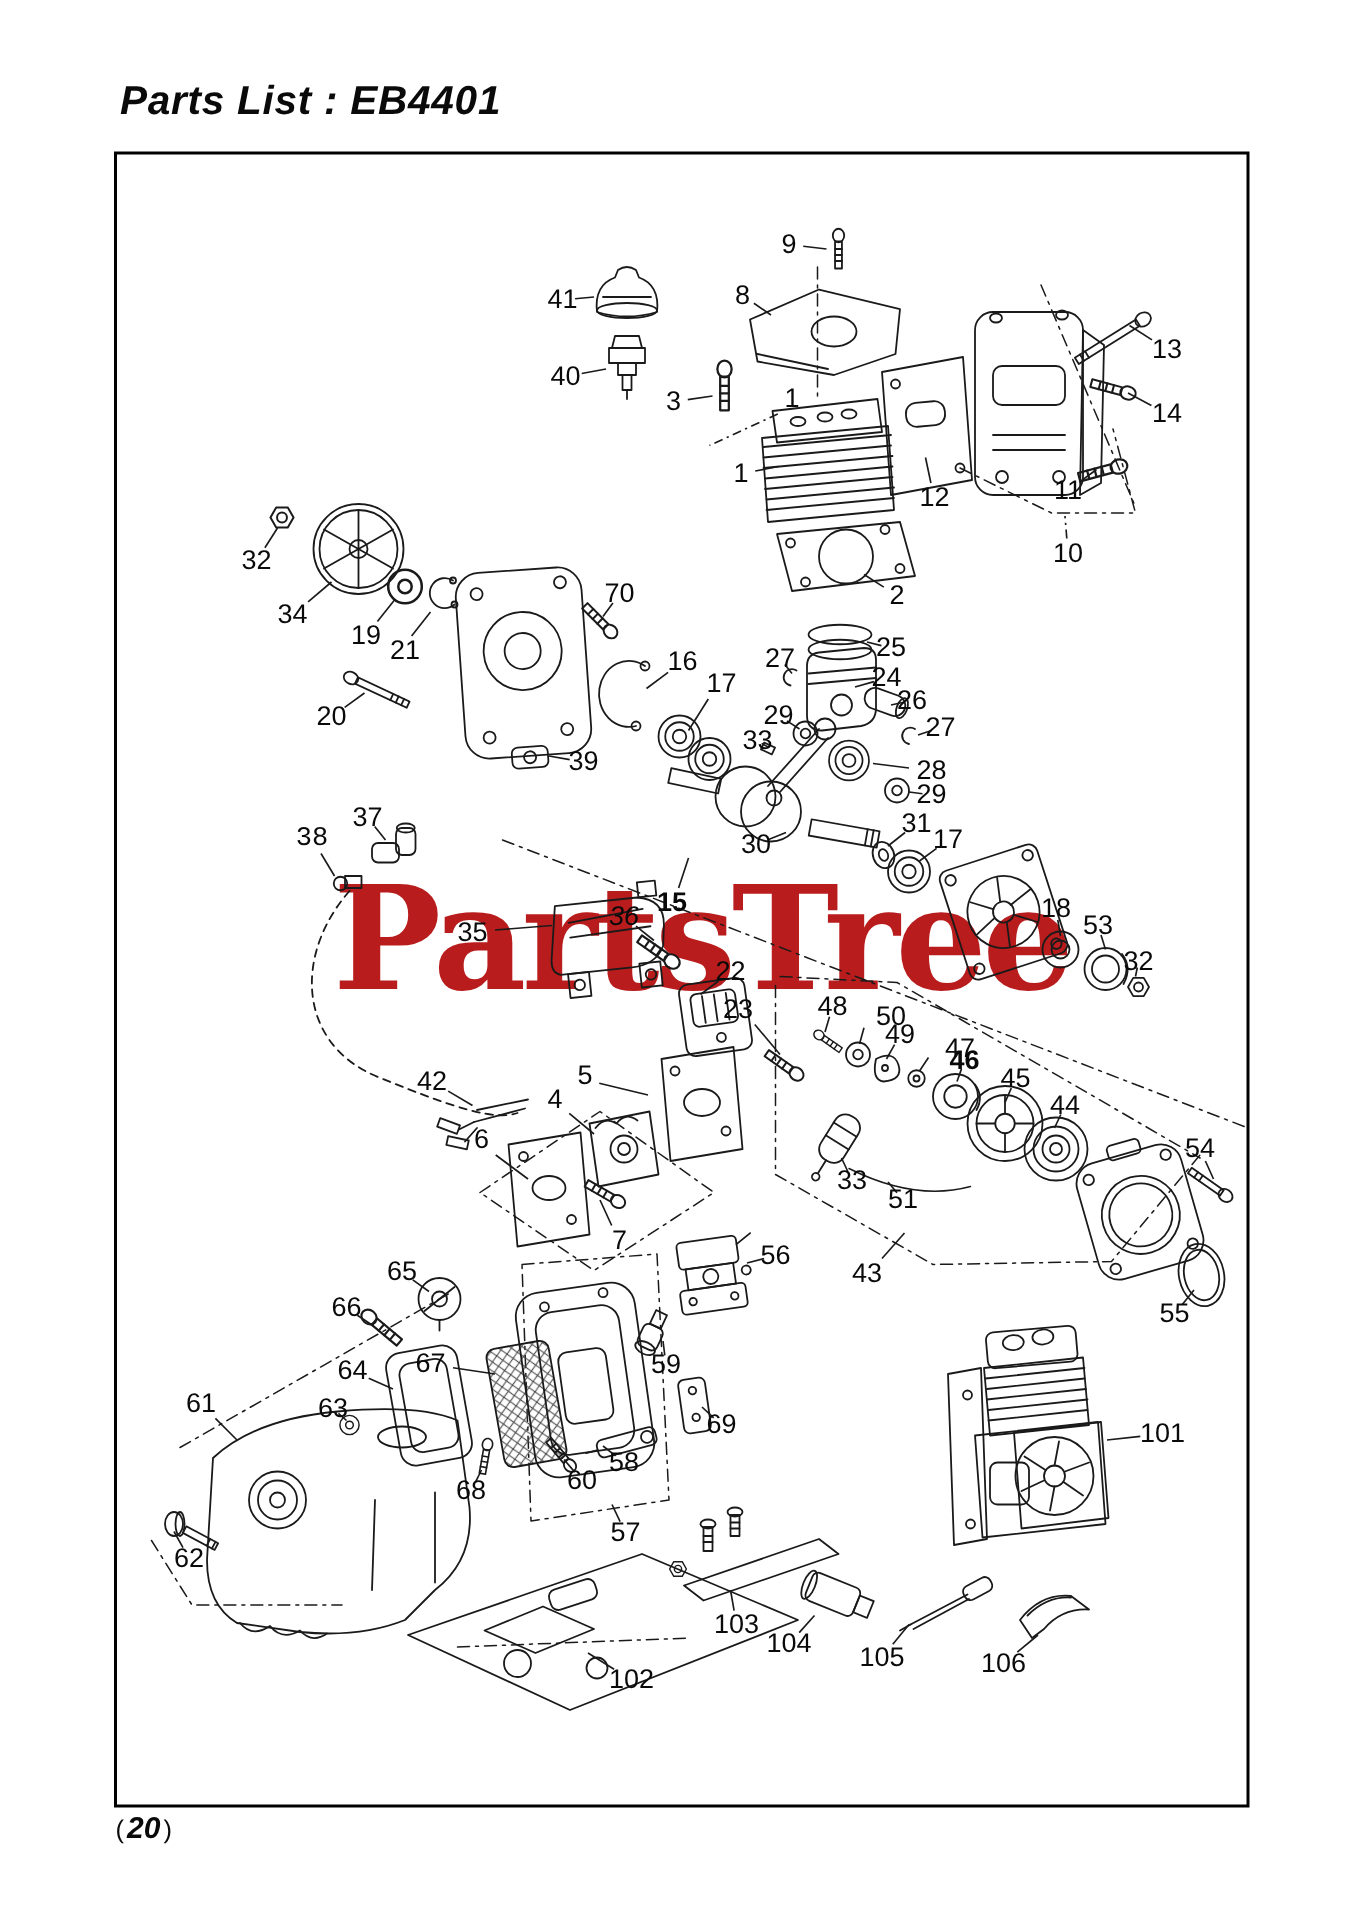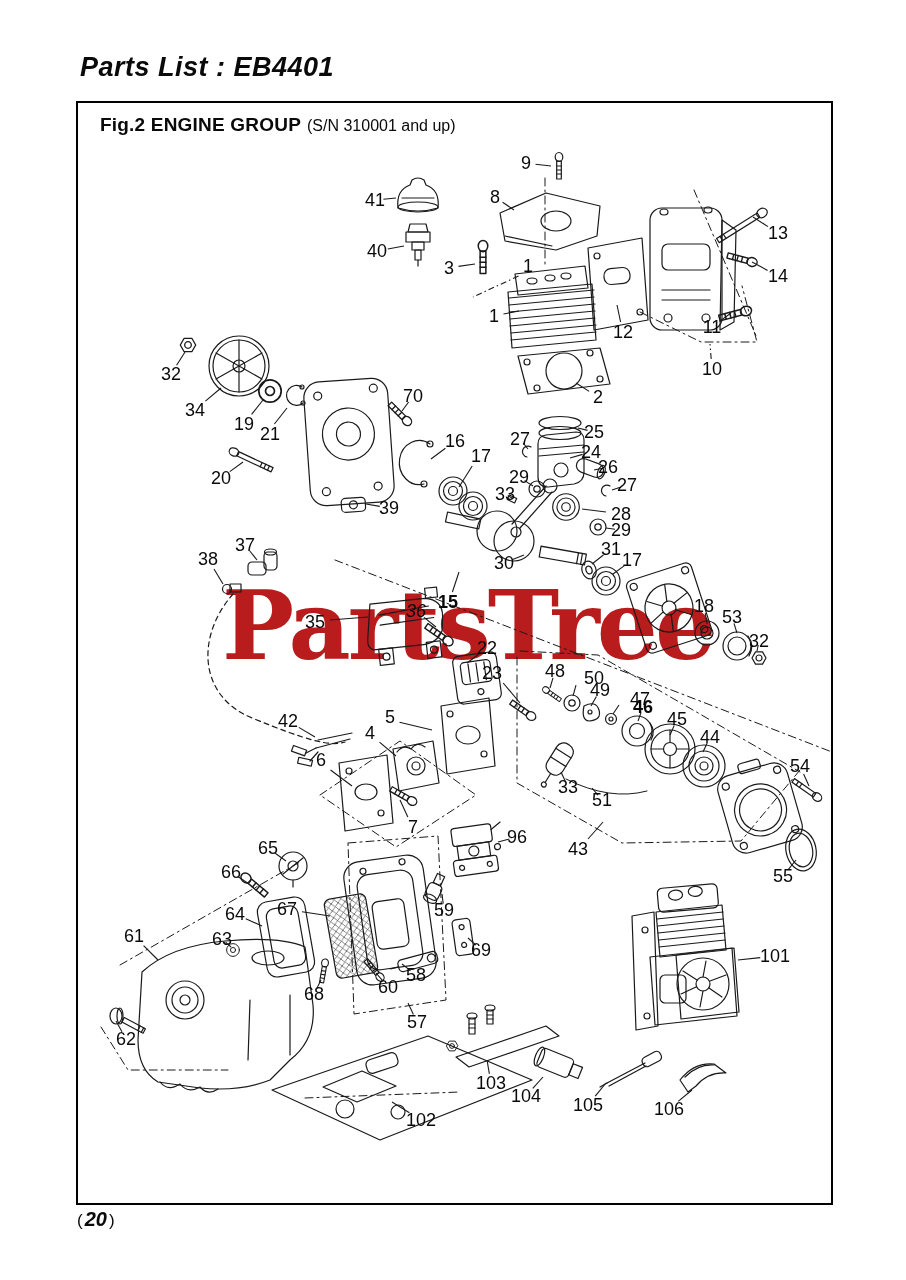--- a/index.html
+++ b/index.html
@@ -26,23 +26,20 @@
 </style>
 </head>
 <body>
 
 <div class="page">
 
   <div class="doc-title">Parts List : EB4401</div>
 
   <div class="fig-box"></div>
 
-  <div class="fig-title-row">
-    <span class="fig-title">Fig.2 ENGINE GROUP</span><span class="fig-subtitle">(S/N 310001 and up)</span>
-  </div>
 
   <div class="watermark">PartsTree</div>
 
   <svg class="artsvg" viewBox="0 0 906 1280">
     <defs>
       <g id="scr">
           <ellipse cx="0" cy="0" rx="4.5" ry="3.8"></ellipse>
           <rect x="4" y="-2.3" width="18" height="4.6"></rect>
           <line x1="9" y1="-2.3" x2="9" y2="2.3"></line>
           <line x1="13" y1="-2.3" x2="13" y2="2.3"></line>
@@ -593,39 +590,39 @@
       <span class="part-label" style="left: 621px; top: 530px;">29</span>
       <span class="part-label" style="left: 504px; top: 563px;">30</span>
       <span class="part-label" style="left: 611px; top: 549px;">31</span>
       <span class="part-label" style="left: 171px; top: 374px;">32</span>
       <span class="part-label" style="left: 759px; top: 641px;">32</span>
       <span class="part-label" style="left: 505px; top: 494px;">33</span>
       <span class="part-label" style="left: 195px; top: 410px;">34</span>
       <span class="part-label" style="left: 315px; top: 622px;">35</span>
       <span class="part-label" style="left: 416px; top: 611px; font-style: italic;">36</span>
       <span class="part-label" style="left: 245px; top: 545px;">37</span>
-      <span class="part-label" style="left: 208px; top: 559px;">38</span>
+      <span class="part-label" style="left: 208px; top: 559px; font-family: Liberation Mono, monospace;">38</span>
       <span class="part-label" style="left: 389px; top: 508px;">39</span>
       <span class="part-label" style="left: 377px; top: 251px;">40</span>
       <span class="part-label" style="left: 375px; top: 200px;">41</span>
       <span class="part-label" style="left: 288px; top: 721px;">42</span>
       <span class="part-label" style="left: 578px; top: 849px;">43</span>
       <span class="part-label" style="left: 710px; top: 737px;">44</span>
       <span class="part-label" style="left: 677px; top: 719px;">45</span>
       <span class="part-label" style="left: 643px; top: 707px; font-weight: bold;">46</span>
       <span class="part-label" style="left: 623px; top: 699px; margin-left: 17px;">47</span>
       <span class="part-label" style="left: 555px; top: 671px;">48</span>
       <span class="part-label" style="left: 600px; top: 690px;">49</span>
       <span class="part-label" style="left: 578px; top: 678px; margin-left: 16px;">50</span>
       <span class="part-label" style="left: 602px; top: 800px;">51</span>
       <span class="part-label" style="left: 568px; top: 787px;">33</span>
       <span class="part-label" style="left: 732px; top: 617px;">53</span>
       <span class="part-label" style="left: 800px; top: 766px;">54</span>
       <span class="part-label" style="left: 783px; top: 876px;">55</span>
-      <span class="part-label" style="left: 517px; top: 837px;">96</span>
+      <span class="part-label" style="left: 517px; top: 837px;">56</span>
       <span class="part-label" style="left: 417px; top: 1022px;">57</span>
       <span class="part-label" style="left: 416px; top: 975px;">58</span>
       <span class="part-label" style="left: 444px; top: 910px;">59</span>
       <span class="part-label" style="left: 388px; top: 987px;">60</span>
       <span class="part-label" style="left: 134px; top: 936px;">61</span>
       <span class="part-label" style="left: 126px; top: 1039px;">62</span>
       <span class="part-label" style="left: 222px; top: 939px;">63</span>
       <span class="part-label" style="left: 235px; top: 914px;">64</span>
       <span class="part-label" style="left: 268px; top: 848px;">65</span>
       <span class="part-label" style="left: 231px; top: 872px;">66</span>

